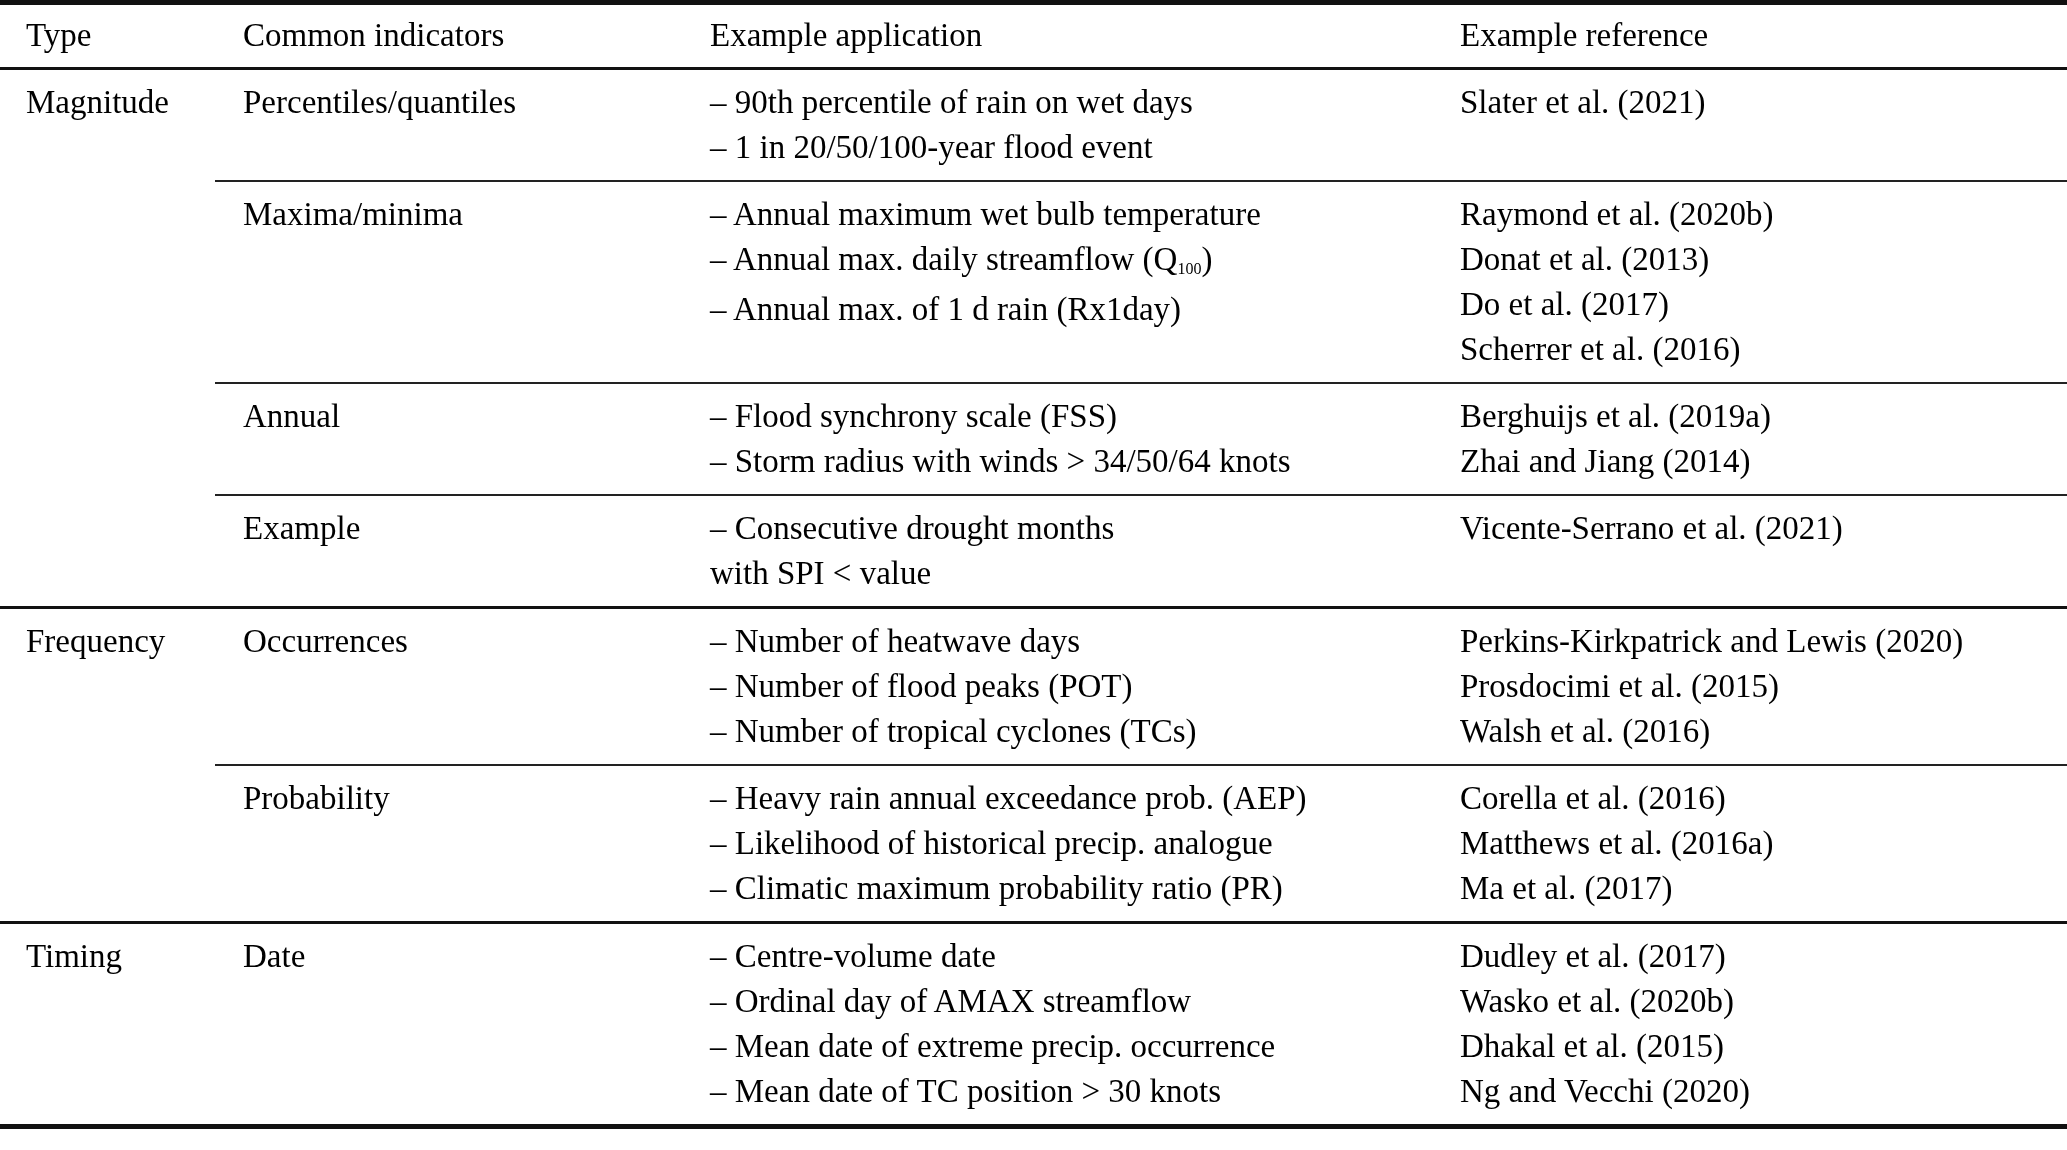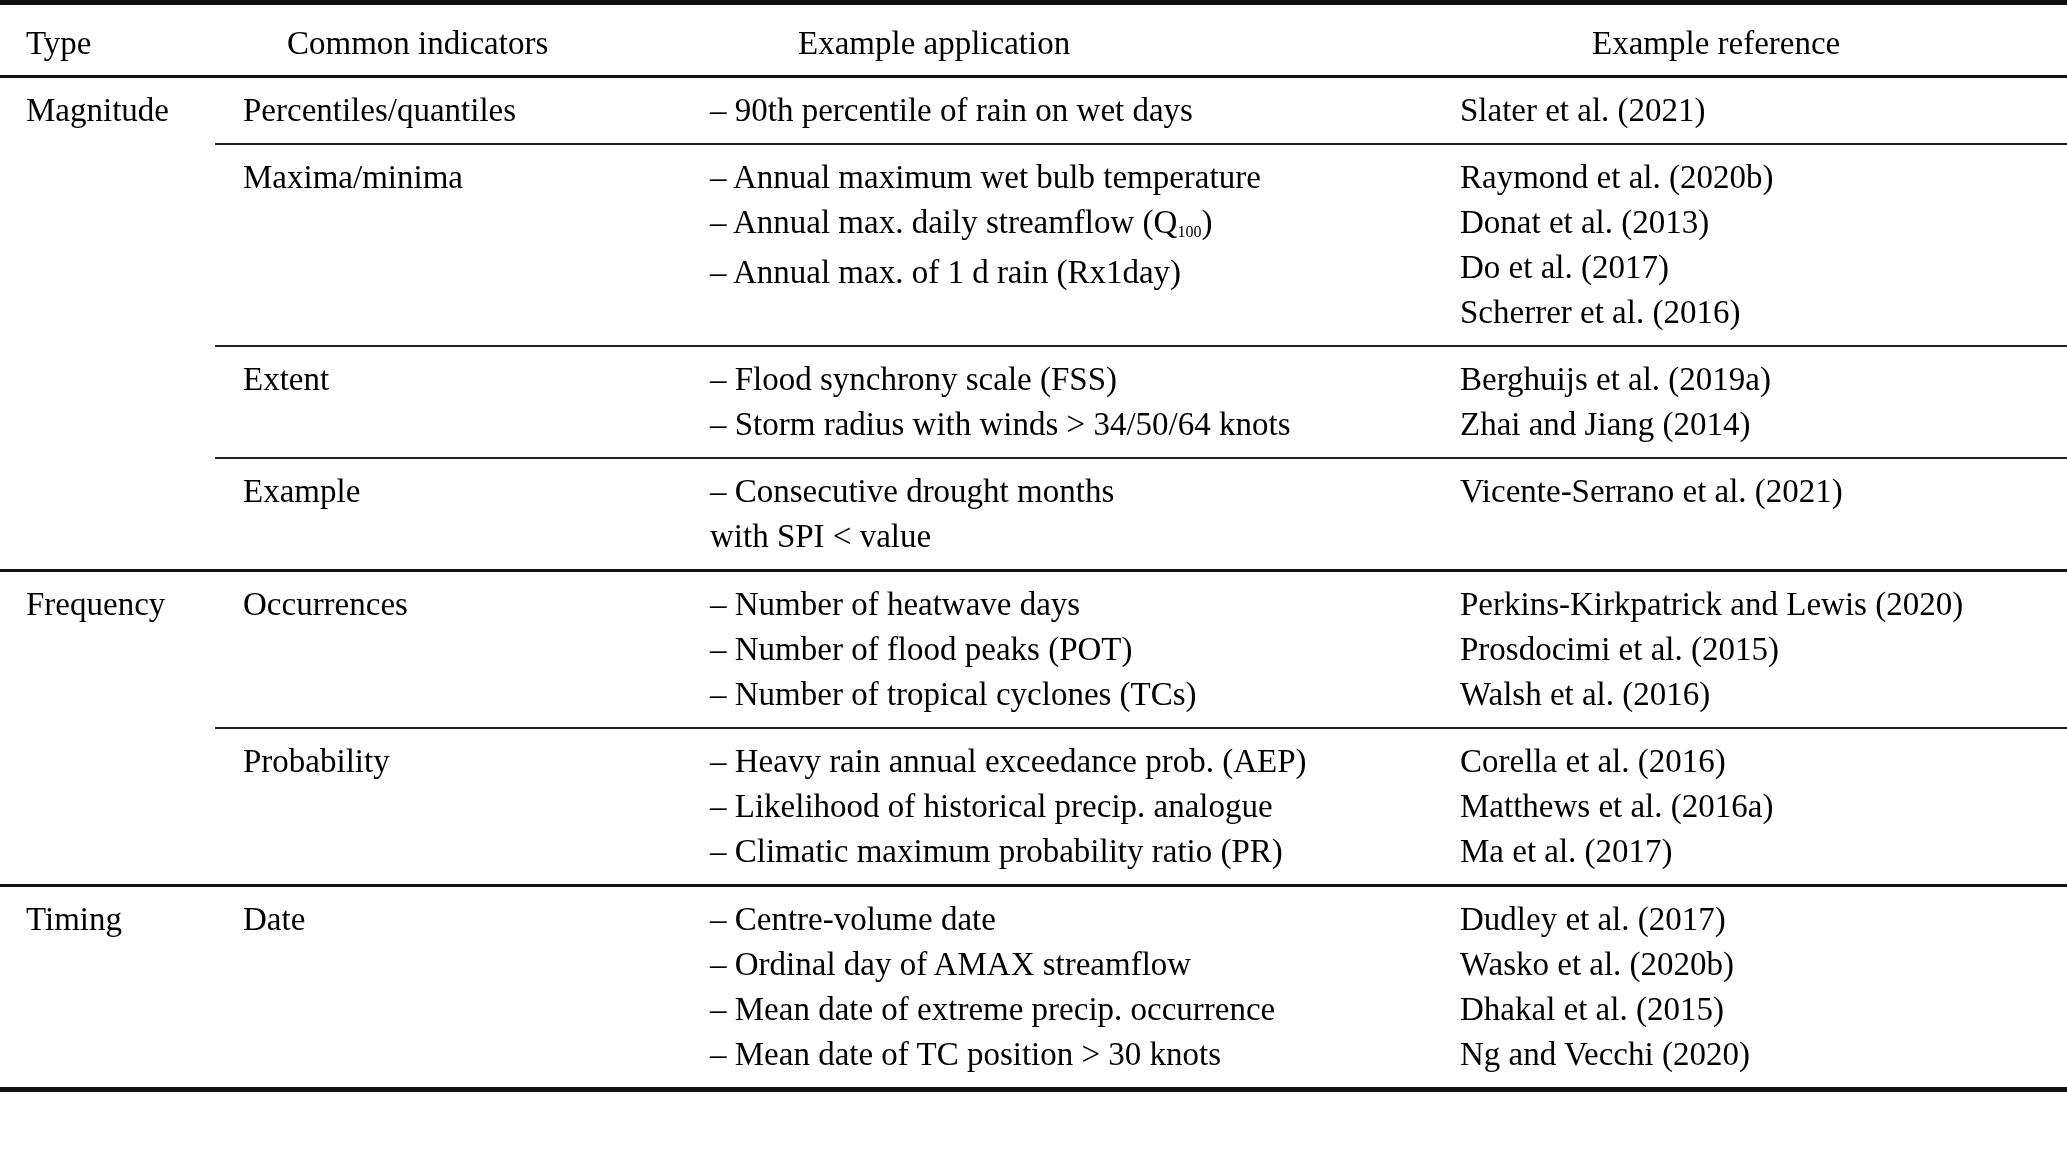--- a/index.html
+++ b/index.html
@@ -16,21 +16,21 @@
   .rule-thick { height: 5px; background: #111; }
   .rule-med   { height: 3px; background: #111; }
   .rule-thin  { height: 2px; background: #222; margin-left: 215px; }
 
   .trow { display: flex; align-items: flex-start; }
   .c1 { width: 243px; padding-left: 26px; box-sizing: border-box; flex: 0 0 auto; }
   .c2 { width: 467px; box-sizing: border-box; flex: 0 0 auto; }
   .c3 { width: 750px; box-sizing: border-box; flex: 0 0 auto; }
   .c4 { width: 607px; box-sizing: border-box; flex: 0 0 auto; }
 
-  .header-row { padding: 16px 0 9px 0; gap: 44px; }
+  .header-row { padding: 8px 0 9px 0; }
   .body-row   { padding: 10px 10px 10px 0; }
   .line { line-height: 45px; white-space: nowrap; }
   .sub  { font-size: 16px; position: relative; top: 0.28em; }
 </style>
 </head>
 <body>
 
 <div class="page">
 
   <div class="rule-thick"></div>
@@ -42,20 +42,21 @@
     <div class="c4 line">Example reference</div>
   </div>
 
   <div class="rule-med"></div>
 
   <div class="trow body-row">
     <div class="c1 line">Magnitude</div>
     <div class="c2 line">Percentiles/quantiles</div>
     <div class="c3">
       <div class="line">– 90th percentile of rain on wet days</div>
+      <div class="line">– 1 in 20/50/100-year flood event</div>
     </div>
     <div class="c4">
       <div class="line">Slater et al. (2021)</div>
     </div>
   </div>
 
   <div class="rule-thin"></div>
 
   <div class="trow body-row">
     <div class="c1 line"></div>
@@ -70,21 +71,21 @@
       <div class="line">Donat et al. (2013)</div>
       <div class="line">Do et al. (2017)</div>
       <div class="line">Scherrer et al. (2016)</div>
     </div>
   </div>
 
   <div class="rule-thin"></div>
 
   <div class="trow body-row">
     <div class="c1 line"></div>
-    <div class="c2 line">Extent</div>
+    <div class="c2 line">Annual</div>
     <div class="c3">
       <div class="line">– Flood synchrony scale (FSS)</div>
       <div class="line">– Storm radius with winds &gt; 34/50/64 knots</div>
     </div>
     <div class="c4">
       <div class="line">Berghuijs et al. (2019a)</div>
       <div class="line">Zhai and Jiang (2014)</div>
     </div>
   </div>
 

